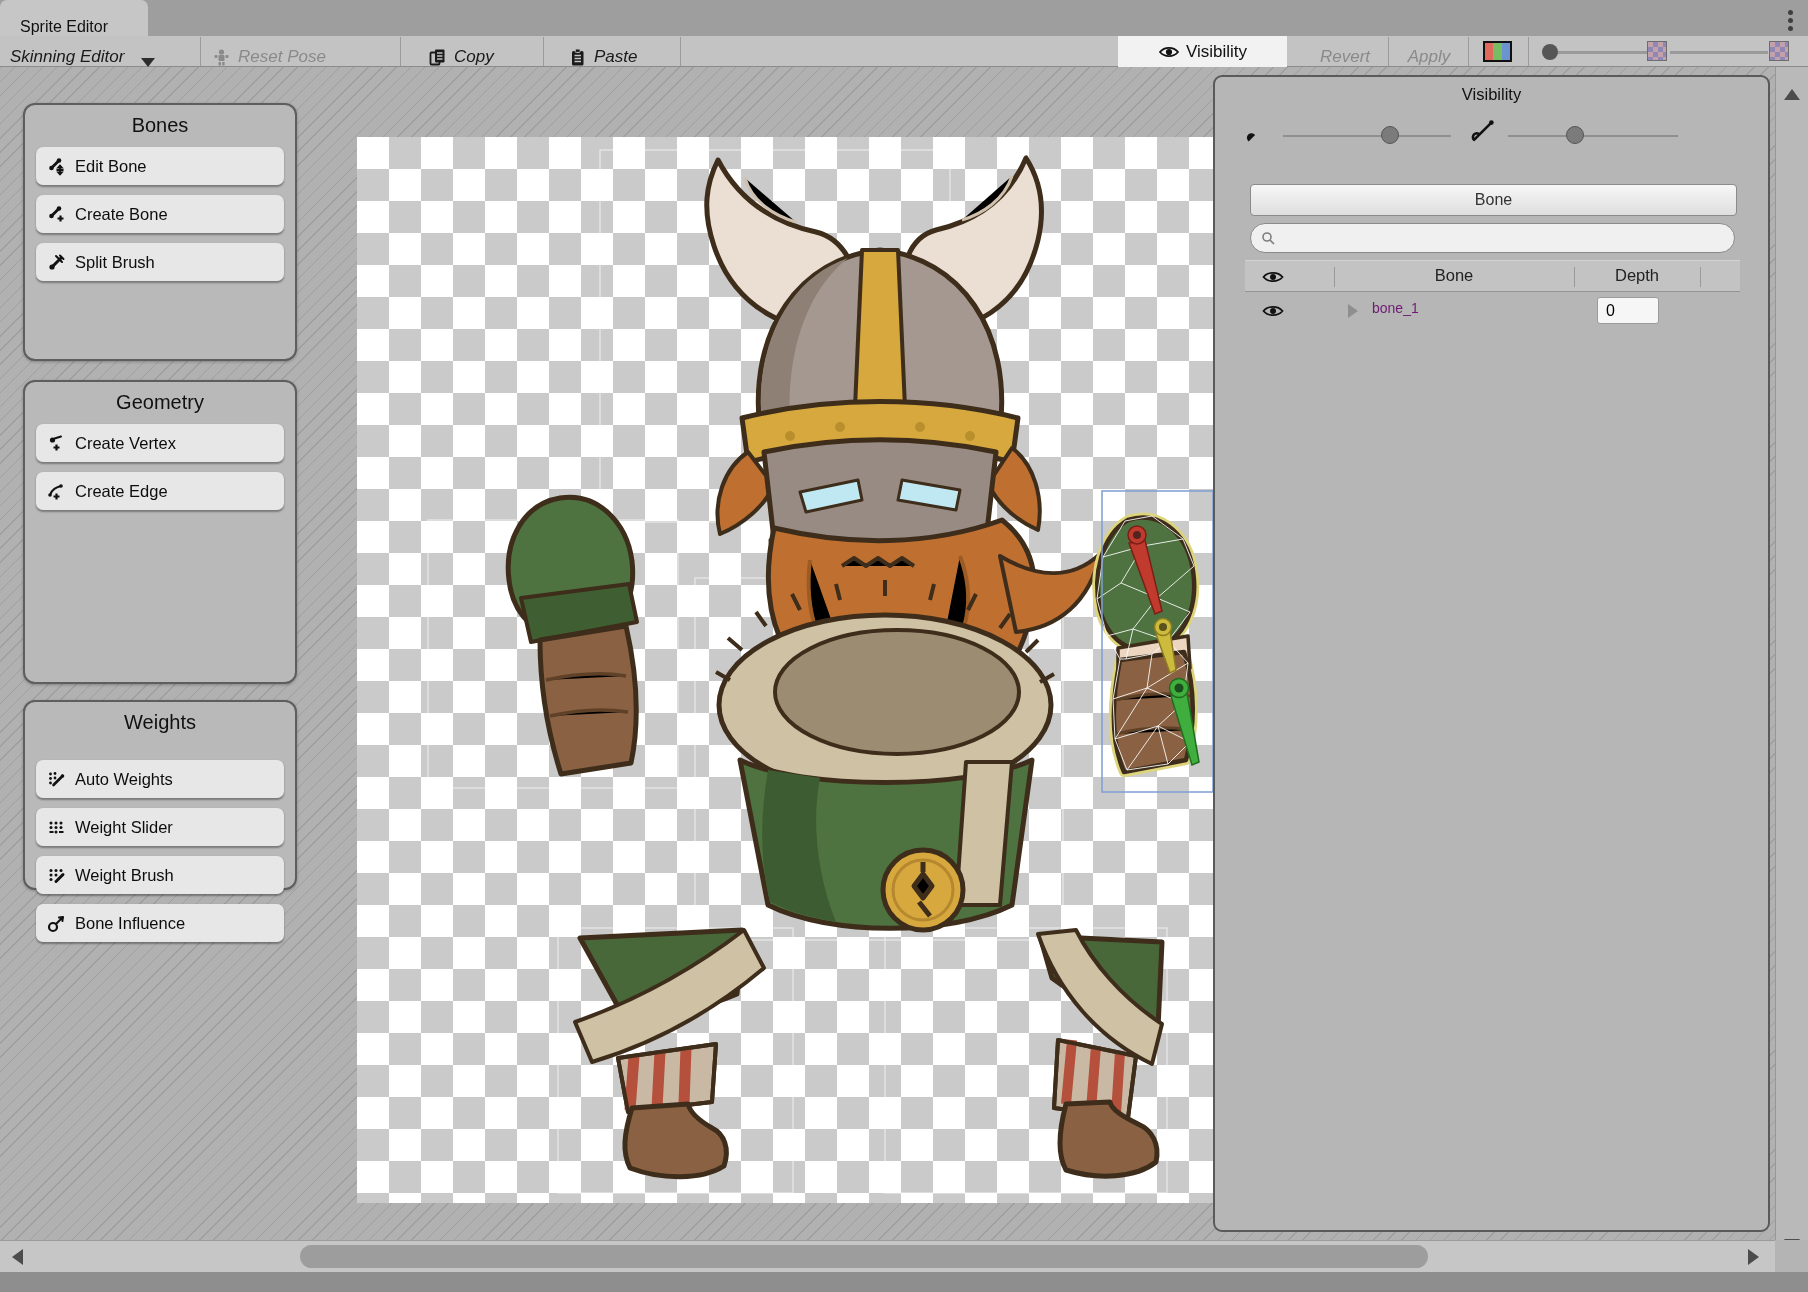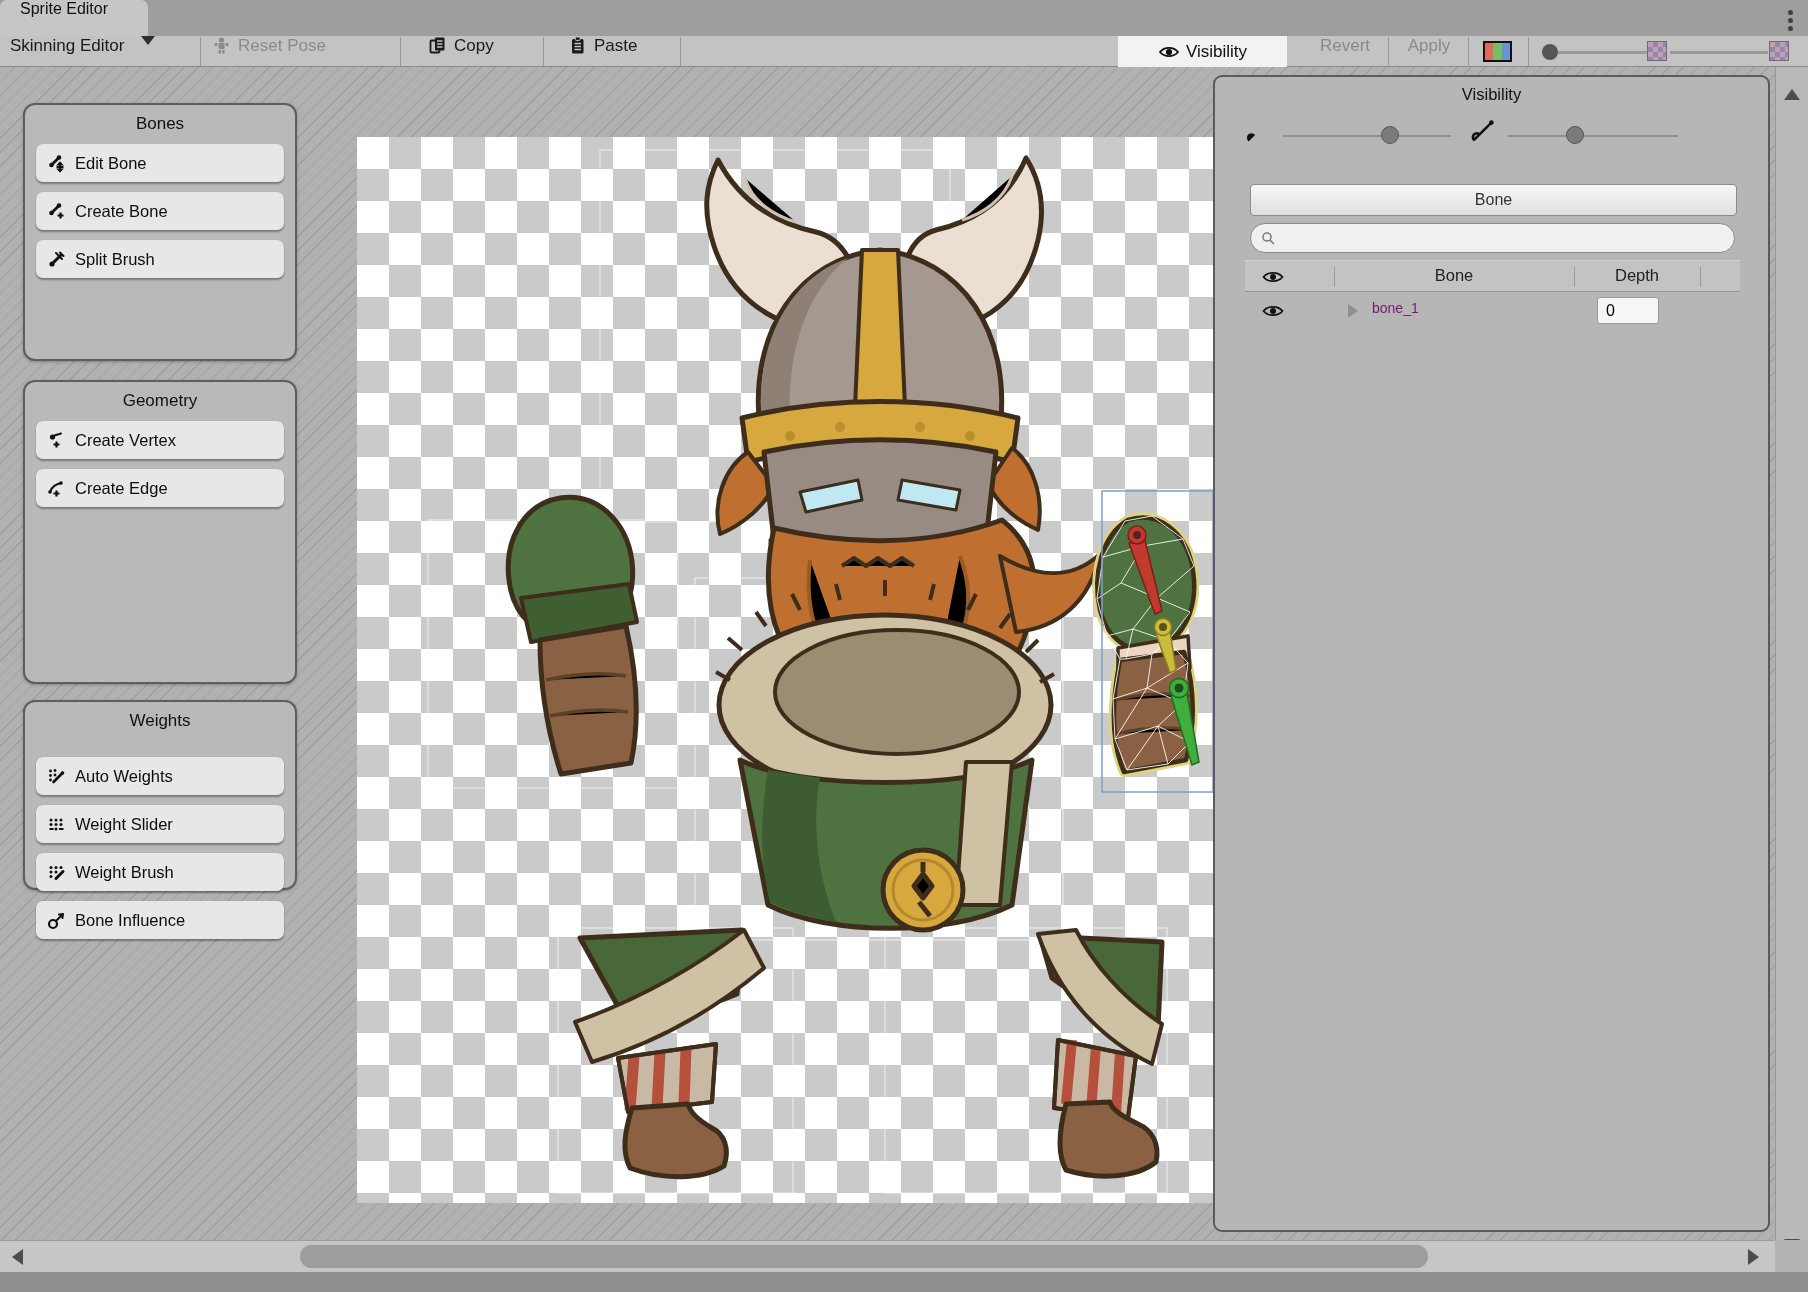--- a/index.html
+++ b/index.html
@@ -3,29 +3,29 @@
 <meta charset="utf-8">
 <style>
   html,body{margin:0;padding:0;}
   body{width:1808px;height:1292px;position:relative;overflow:hidden;
        background:#a9a9a9;font-family:"Liberation Sans",sans-serif;color:#1a1a1a;
        -webkit-font-smoothing:antialiased;}
 
   
   .tabbar{position:absolute;left:0;top:0;width:1808px;height:36px;background:#9e9e9e;}
   .tab{position:absolute;left:0;top:0;width:148px;height:36px;background:#c6c6c6;
-       border-radius:7px 7px 0 0;display:flex;align-items:flex-start;padding-left:20px;
+       border-radius:7px 7px 0 0;display:flex;align-items:flex-end;padding-left:20px;
        box-sizing:border-box;font-size:16px;color:#111;}
   .menu-dots{position:absolute;right:14px;top:7px;width:6px;}
   .menu-dots i{display:block;width:5px;height:5px;border-radius:50%;background:#3f3f3f;margin:3px 0;}
 
   
   .toolbar{position:absolute;left:0;top:36px;width:1808px;height:31px;background:#c3c3c3;
            border-bottom:1px solid #8b8b8b;box-sizing:border-box;font-size:17px;}
-  .toolbar .item{position:absolute;top:0;height:31px;display:flex;align-items:flex-start;gap:7px;}
+  .toolbar .item{position:absolute;top:0;height:31px;display:flex;align-items:flex-end;gap:7px;font-style:italic;}
   .tsep{position:absolute;top:1px;width:1px;height:29px;background:rgba(120,120,120,.55);}
   .caret{width:0;height:0;border-left:7px solid transparent;border-right:7px solid transparent;
          border-top:9px solid #2d2d2d;margin-left:10px;}
   .disabled{color:#8a8a8a;}
   .vis-btn{position:absolute;left:1118px;top:0;width:169px;height:31px;background:#f2f2f2;
            display:flex;align-items:center;justify-content:center;gap:6px;font-size:17px;color:#111;}
   .swatch{position:absolute;left:1483px;top:5px;width:29px;height:21px;border:2px solid #101010;
           box-sizing:border-box;background:linear-gradient(90deg,#e0685c 0 34%,#79bd63 34% 67%,#6a93cf 67%);}
   .track{position:absolute;height:3px;background:#9a9a9a;top:15px;}
   .knob{position:absolute;top:8px;width:16px;height:16px;border-radius:50%;background:#565656;}
@@ -38,21 +38,21 @@
      background-image:repeating-linear-gradient(135deg,rgba(136,136,136,.45) 0 1px,transparent 1px 10px);}
   .canvas{position:absolute;left:357px;top:137px;width:856px;height:1066px;background-color:#fff;
      background-image:linear-gradient(45deg,#cacaca 25%,transparent 25% 75%,#cacaca 75%),
                       linear-gradient(45deg,#cacaca 25%,transparent 25% 75%,#cacaca 75%);
      background-position:0 0,32px 32px;background-size:64px 64px;}
   .sprite-svg{position:absolute;left:357px;top:137px;width:856px;height:1066px;}
 
   
   .card{position:absolute;left:23px;width:274px;background:#b9b9b9;border:2px solid #5e5e5e;
         border-radius:12px;box-sizing:border-box;box-shadow:0 1px 3px rgba(0,0,0,.25);}
-  .card-title{text-align:center;font-size:17px;margin-top:9px;color:#111;}
+  .card-title{text-align:center;font-size:20px;margin-top:9px;color:#111;}
   .tool-btn{position:relative;width:248px;height:38px;margin:10px auto 0;background:#e7e7e7;
             border-radius:7px;box-shadow:0 1.5px 2px rgba(0,0,0,.35);display:flex;align-items:center;
             gap:9px;padding-left:11px;box-sizing:border-box;font-size:16.5px;color:#0d0d0d;}
   .tool-btn.first{margin-top:26px;}
   .tool-btn.active{background:#8d8d8d;}
   .tool-btn svg{flex:0 0 auto;}
 
   
   .vis-panel{position:absolute;left:1213px;top:75px;width:557px;height:1157px;background:#b6b6b6;
              border:2px solid #5a5a5a;border-radius:9px;box-sizing:border-box;}

